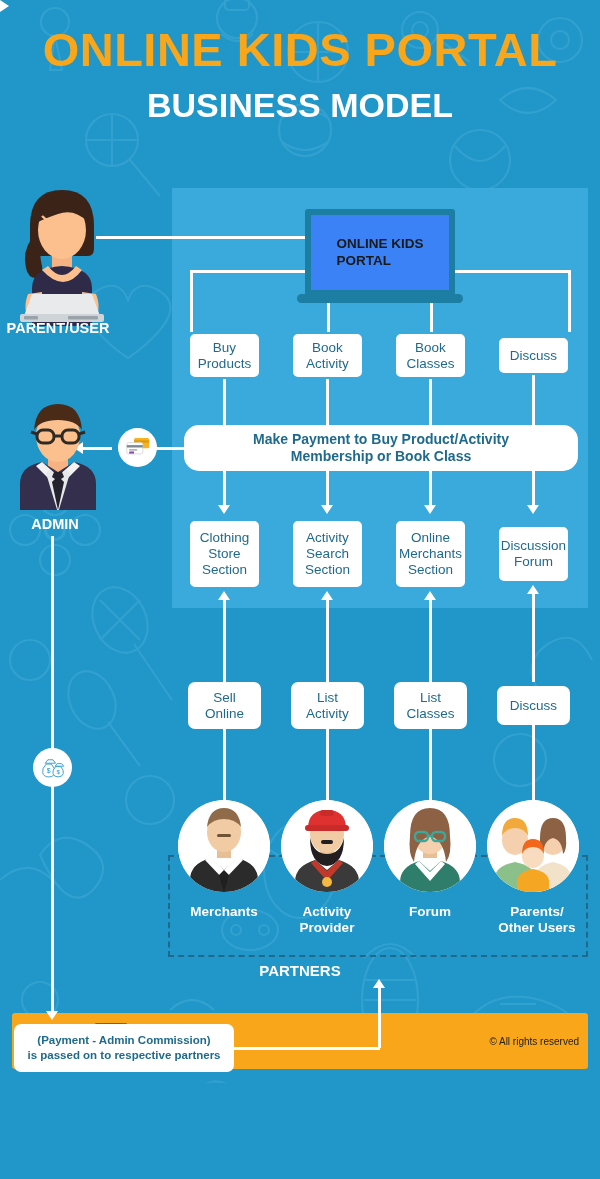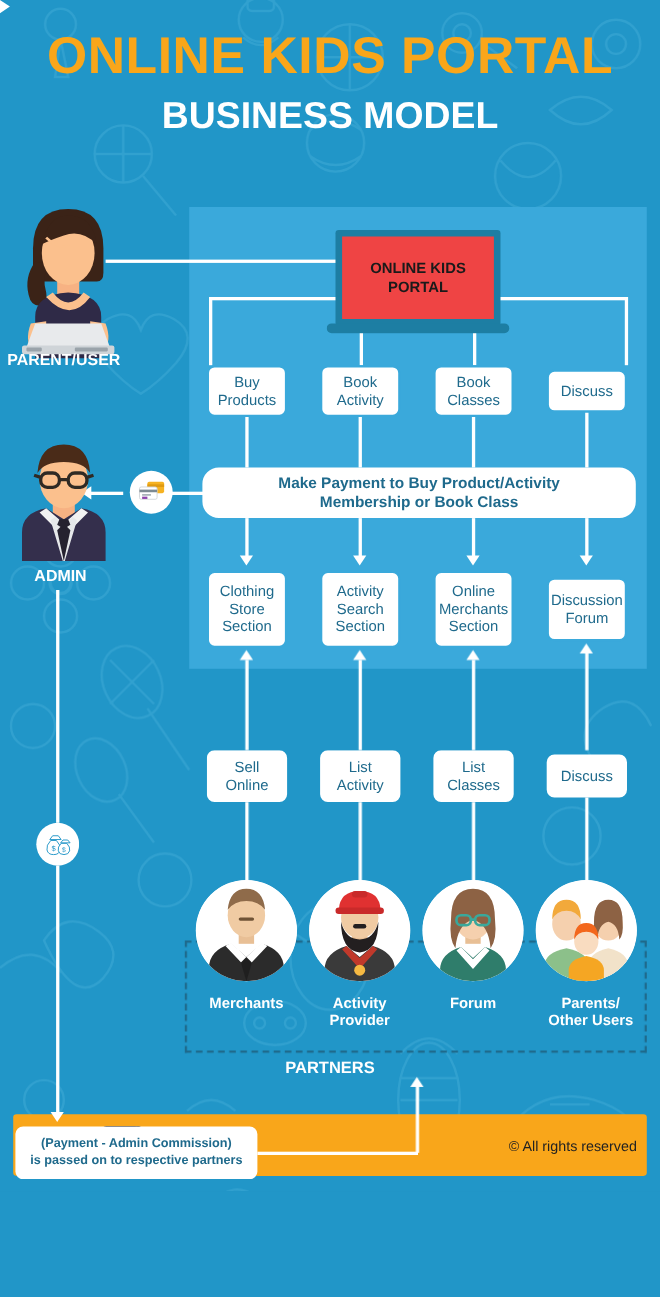--- a/index.html
+++ b/index.html
@@ -56,23 +56,23 @@
   
   .laptop {
     position: absolute; left: 305px; top: 209px; width: 150px; height: 87px;
     background: #1d7ea3;
     border-radius: 3px;
     padding: 6px;
     z-index: 7;
   }
   .laptop-screen {
     width: 100%; height: 100%;
-    background: #ef4444;
+    background: #3b82f6;
     display: flex; align-items: center; justify-content: center;
-    text-align: center;
+    text-align: left;
     font-size: 13.5px; font-weight: bold; color: #1a1a1a;
     line-height: 1.2;
   }
   .laptop-base {
     position: absolute; left: 297px; top: 294px; width: 166px; height: 9px;
     background: #1d7ea3; border-radius: 5px; z-index: 7;
   }
   
   .paybar {
     position: absolute; left: 184px; top: 425px; width: 394px; height: 46px;
@@ -132,21 +132,21 @@
     position: absolute; border-radius: 50%; background: #ffffff;
     display: flex; align-items: center; justify-content: center; z-index: 7;
   }
   
   .footer {
     position: absolute; left: 12px; right: 12px; bottom: 14px; height: 56px;
     background: #f9a61a; border-radius: 3px;
     display: flex; align-items: center; justify-content: space-between;
     padding: 0 9px;
   }
-  .footer-rights { color: #222222; font-size: 13px; }
+  .footer-rights { color: #222222; font-size: 10px; }
   .logo-tech {
     font-size: 6.2px; letter-spacing: 3.6px; color: #1a1a1a;
     font-weight: bold; margin-top: 2px; padding-left: 3px;
   }
 </style>
 </head>
 <body>
 
 <div id="stage">
 

